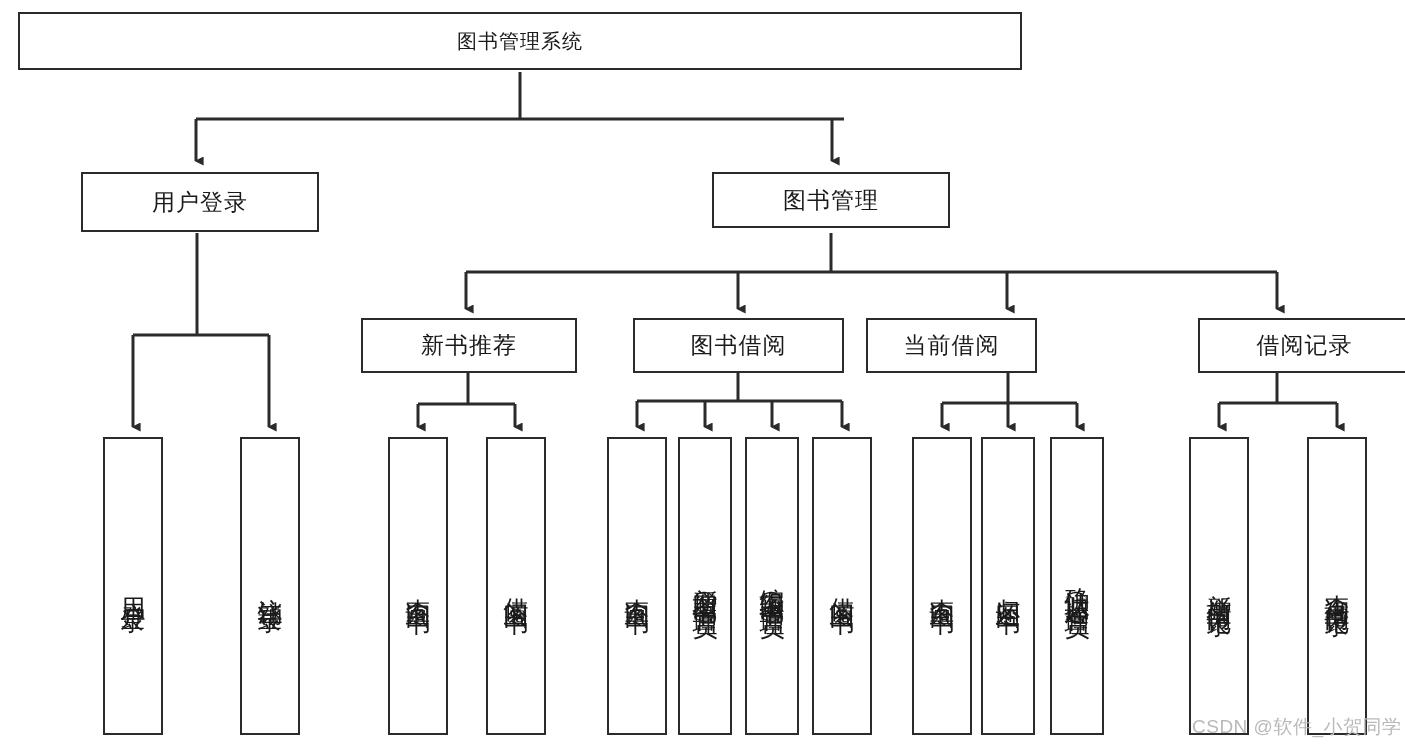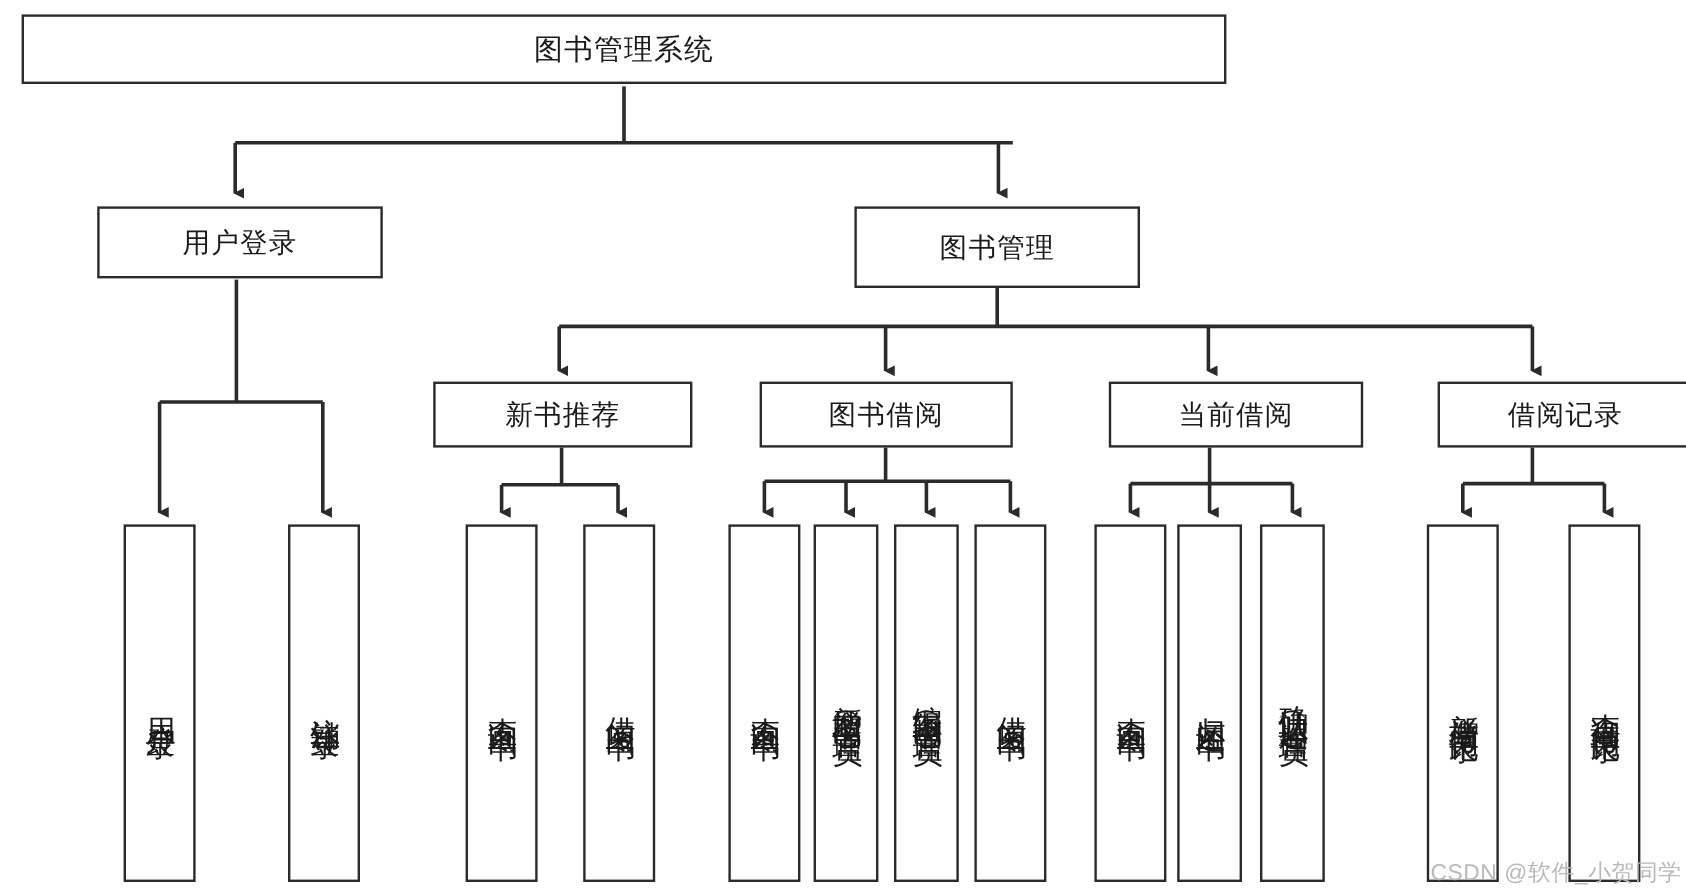--- a/index.html
+++ b/index.html
@@ -34,21 +34,21 @@
     display: flex;
     align-items: center;
     justify-content: center;
     text-align: center;
   }
   .node.h-node {
     font-size: 23px;
     letter-spacing: 1px;
   }
   .node.root-node {
-    font-size: 24px;
+    font-size: 20px;
     letter-spacing: 1px;
     justify-content: center;
   }
   .node.leaf-node {
     align-items: center;
     justify-content: center;
   }
   .leaf-node .vtext {
     writing-mode: vertical-rl;
     text-orientation: upright;
@@ -121,33 +121,33 @@
   </svg>
 
   <div class="node root-node" style="left:18px; top:12px; width:1004px; height:58px;">
     <span>图书管理系统</span>
   </div>
 
   <div class="node h-node" style="left:81px; top:172px; width:238px; height:60px;">
     <span>用户登录</span>
   </div>
 
-  <div class="node h-node" style="left:712px; top:172px; width:238px; height:68px;">
+  <div class="node h-node" style="left:712px; top:172px; width:238px; height:56px;">
     <span>图书管理</span>
   </div>
 
   <div class="node h-node" style="left:361px; top:318px; width:216px; height:55px;text-align:right;">
     <span>新书推荐</span>
   </div>
 
   <div class="node h-node" style="left:633px; top:318px; width:211px; height:55px;font-family:Liberation Mono, monospace;">
     <span>图书借阅</span>
   </div>
 
-  <div class="node h-node" style="left:924px; top:318px; width:212px; height:55px;">
+  <div class="node h-node" style="left:866px; top:318px; width:171px; height:55px;">
     <span>当前借阅</span>
   </div>
 
   <div class="node h-node" style="left:1198px; top:318px; width:213px; height:55px;">
     <span>借阅记录</span>
   </div>
 
   <div class="node leaf-node" style="left:103px; top:437px; width:60px; height:298px;">
     <span class="vtext">用户登录</span>
   </div>

